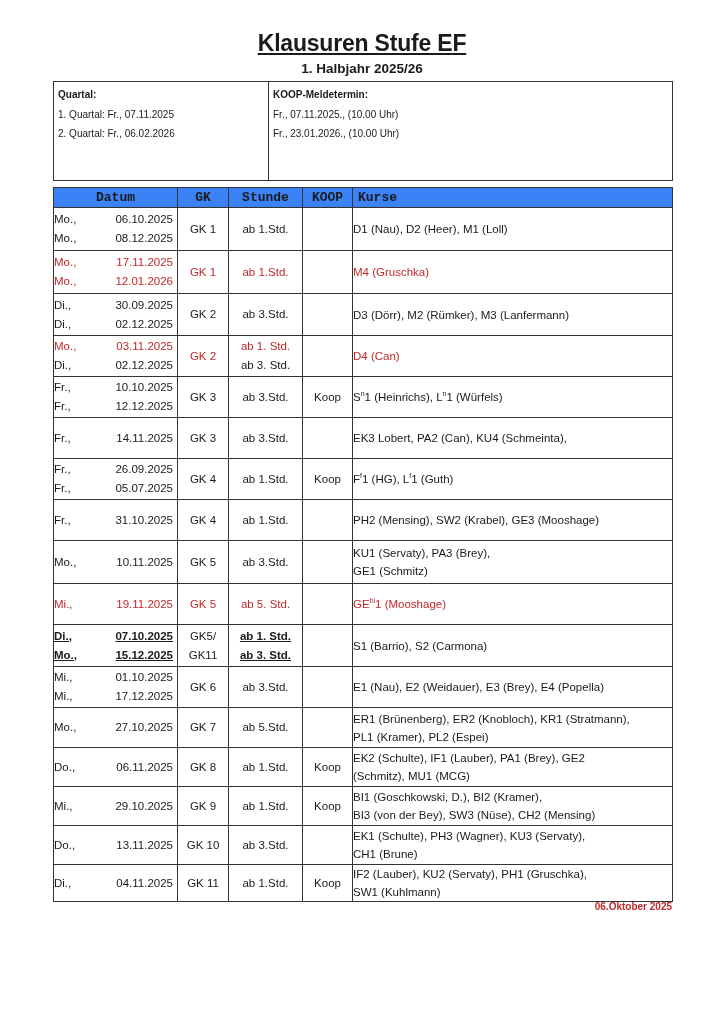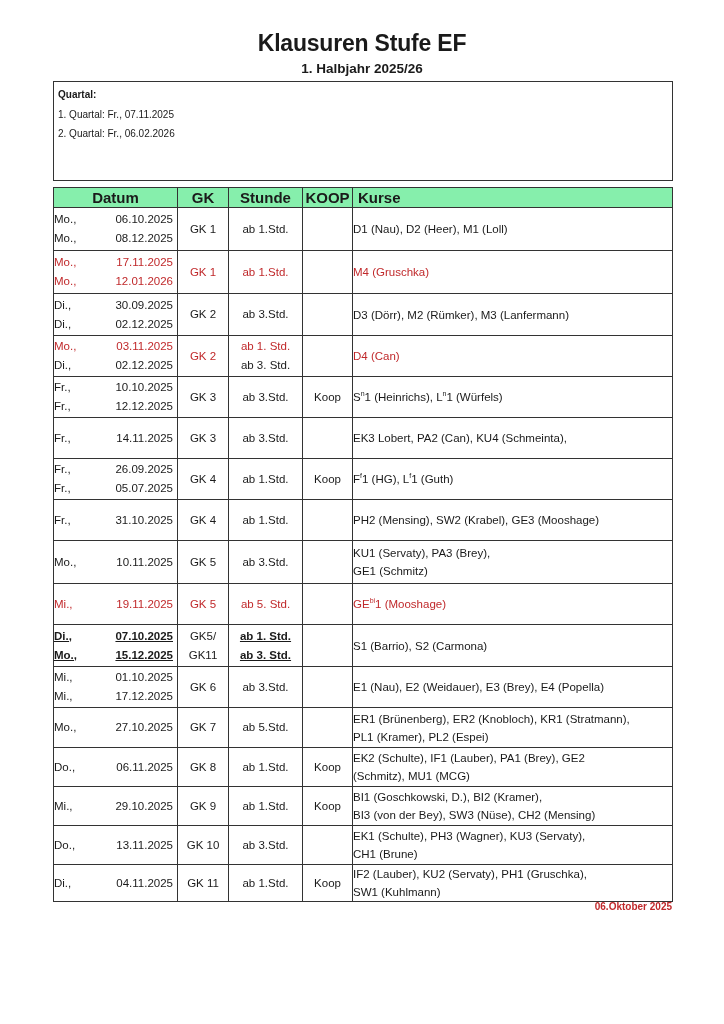--- a/index.html
+++ b/index.html
@@ -1,28 +1,28 @@
 <!DOCTYPE html>
 <html><head>
 <meta charset="utf-8">
 <style>
   html, body { margin:0; padding:0; background:#ffffff; }
   body { width:724px; height:1024px; position:relative; font-family:"Liberation Sans", sans-serif; color:#1a1a1a; overflow:hidden; }
-  .title { position:absolute; left:0; width:724px; top:30px; text-align:center; font-size:23px; font-weight:bold; letter-spacing:-0.2px; }
+  .title { position:absolute; left:0; width:724px; top:30px; text-align:center; font-size:23px; font-weight:bold; letter-spacing:-0.2px;text-decoration:underline; }
   .subtitle { position:absolute; left:0; width:724px; top:61px; text-align:center; font-size:13.5px; font-weight:bold; }
   .info { position:absolute; left:53px; top:81px; width:618px; height:98px; border:1.5px solid #333; display:flex; }
   .info .col { padding:3px 4px 0 4px; font-size:10px; line-height:19.5px; box-sizing:border-box; }
   .info .col + .col { border-left:1.5px solid #333;margin-left:35px; }
   .info .c1 { width:213px; }
   .info .c2 { width:179px; }
   .info .c3 { flex:1; }
   .info .head { font-weight:bold; }
   table.main { position:absolute; left:53px; top:187px; width:620px; border-collapse:collapse; table-layout:fixed; font-size:11.5px; }
   table.main th, table.main td { border:1.5px solid #333; padding:0; }
-  table.main th { background:#86efac; height:19px; font-weight:bold; font-size:15px; }
+  table.main th { background:#3b82f6; height:19px; font-weight:bold; font-size:13px;font-family:Liberation Mono, monospace; }
   table.main th.kurse { text-align:left; padding-left:5px; }
   td.datum { padding:0 4px; }
   .dline { display:flex; justify-content:space-between; line-height:19px; padding-right:4px; }
   td.center { text-align:center; line-height:19px; }
   td.kurse { padding-left:5px; line-height:18px; }
   .red { color:#c0292b; }
   .bold-u { font-weight:bold; text-decoration:underline; }
   sup { font-size:7px; vertical-align:5px; line-height:0; }
   .footer { position:absolute; right:52px; top:901px; font-size:10px; font-weight:bold; color:#c0292b;margin-left:8px; }
 </style>
@@ -30,20 +30,25 @@
 <body>
 
 <div class="title">Klausuren Stufe EF</div>
 <div class="subtitle">1. Halbjahr 2025/26</div>
 
 <div class="info">
   <div class="col c2">
     <div class="head">Quartal:</div>
     <div>1. Quartal: Fr., 07.11.2025</div>
     <div>2. Quartal: Fr., 06.02.2026</div>
+  </div>
+  <div class="col c3">
+    <div class="head">KOOP-Meldetermin:</div>
+    <div>Fr., 07.11.2025., (10.00 Uhr)</div>
+    <div>Fr., 23.01.2026., (10.00 Uhr)</div>
   </div>
 </div>
 
 <table class="main">
   <colgroup>
     <col style="width:124px">
       <col style="width:51px">
       <col style="width:74px">
       <col style="width:50px">
       <col>

